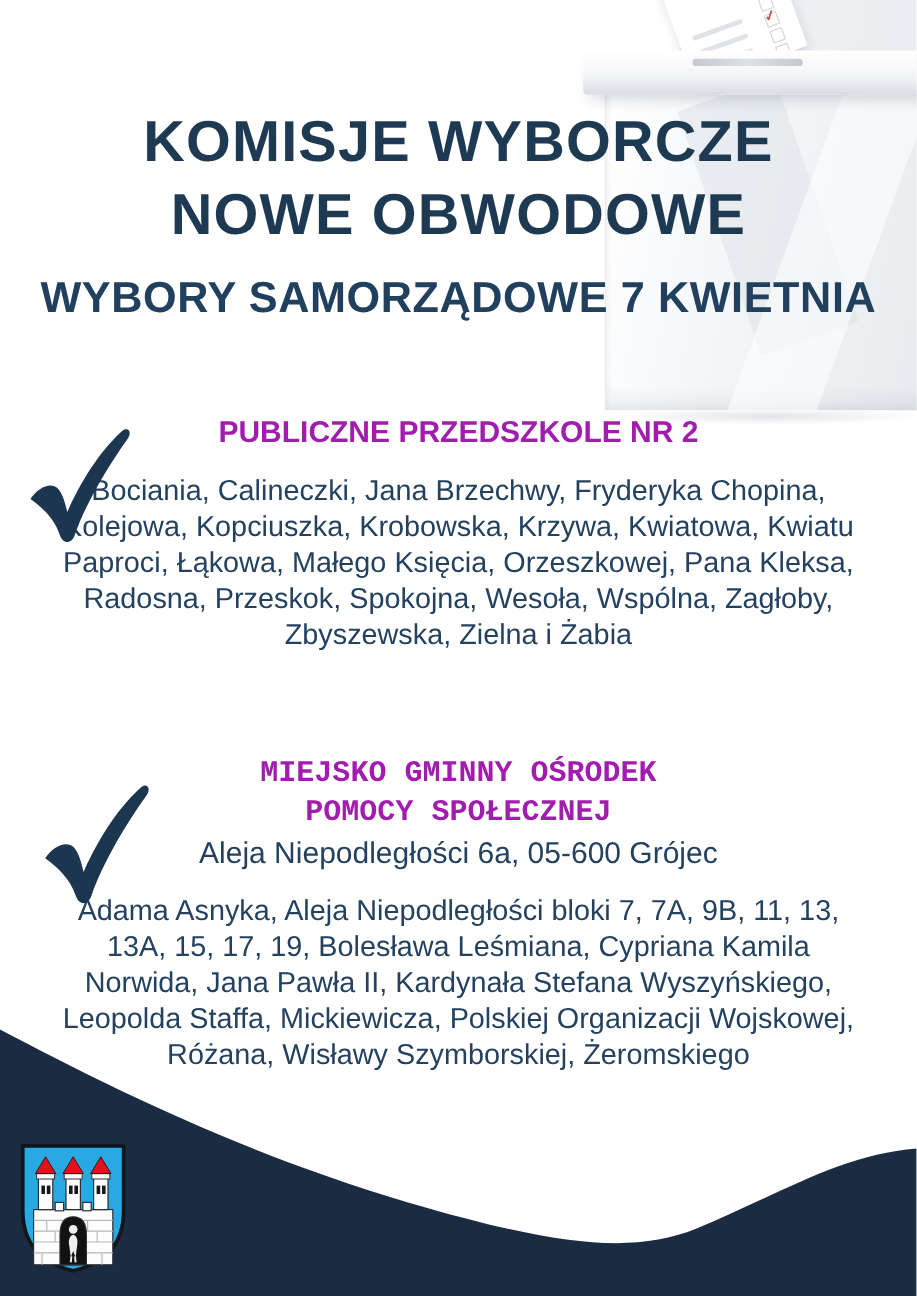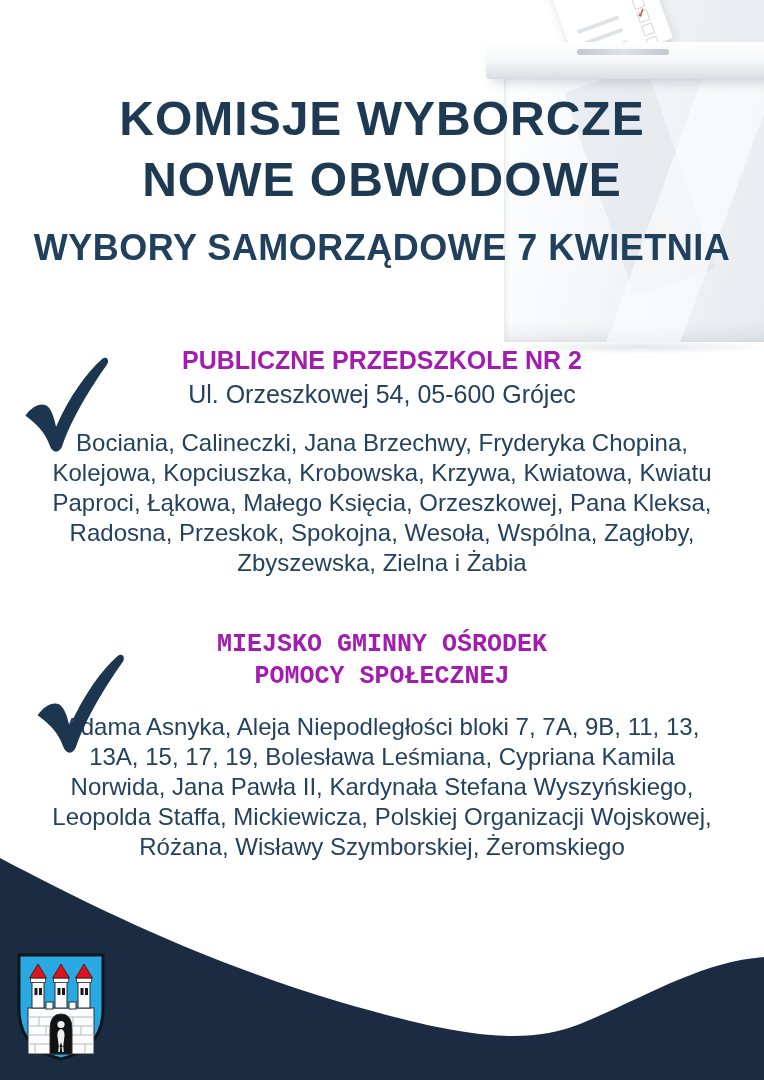--- a/index.html
+++ b/index.html
@@ -113,29 +113,29 @@
     <div>KOMISJE WYBORCZE</div>
     <div>NOWE OBWODOWE</div>
   </div>
   <div class="subtitle">WYBORY SAMORZĄDOWE 7 KWIETNIA</div>
 
   <section class="sec sec1">
     <svg class="check chk1" viewBox="0 0 102 112">
       <path fill="#1d3650" d="M6 68 C13 57 25 52 31 58 C36 63 38 72 40 80 C55 46 74 20 91 5 C96 1 100 6 96 12 C78 37 57 72 47 101 C44 110 36 110 33 101 C28 86 17 76 6 68 Z"></path>
     </svg>
     <h2>PUBLICZNE PRZEDSZKOLE NR 2</h2>
-    <div class="addr">Ul. Orzeszkowej 54, 05-600 Grójec</div>
     <p class="streets">Bociania, Calineczki, Jana Brzechwy, Fryderyka Chopina, Kolejowa, Kopciuszka, Krobowska, Krzywa, Kwiatowa, Kwiatu Paproci, Łąkowa, Małego Księcia, Orzeszkowej, Pana Kleksa, Radosna, Przeskok, Spokojna, Wesoła, Wspólna, Zagłoby, Zbyszewska, Zielna i Żabia</p>
   </section>
 
   <section class="sec sec2">
     <svg class="check chk2" viewBox="0 0 102 112">
       <path fill="#1d3650" d="M6 68 C13 57 25 52 31 58 C36 63 38 72 40 80 C55 46 74 20 91 5 C96 1 100 6 96 12 C78 37 57 72 47 101 C44 110 36 110 33 101 C28 86 17 76 6 68 Z"></path>
     </svg>
     <h2>MIEJSKO GMINNY OŚRODEK POMOCY SPOŁECZNEJ</h2>
+    <div class="addr">Aleja Niepodległości 6a, 05-600 Grójec</div>
     <p class="streets">Adama Asnyka, Aleja Niepodległości bloki 7, 7A, 9B, 11, 13, 13A, 15, 17, 19, Bolesława Leśmiana, Cypriana Kamila Norwida, Jana Pawła II, Kardynała Stefana Wyszyńskiego, Leopolda Staffa, Mickiewicza, Polskiej Organizacji Wojskowej, Różana, Wisławy Szymborskiej, Żeromskiego</p>
   </section>
 
   <svg class="wave" viewBox="0 0 764 230" preserveAspectRatio="none">
     <path fill="#1a2b42" d="M0 8 C95 58 205 112 340 152 C460 187 525 196 580 174 C648 146 700 112 764 107 L764 230 L0 230 Z"></path>
   </svg>
 
   <svg class="coa" viewBox="0 0 92 112">
     <path d="M4 4 H88 V58 Q88 98 46 108 Q4 98 4 58 Z" fill="#29a9e2" stroke="#10151c" stroke-width="3"></path>
 

